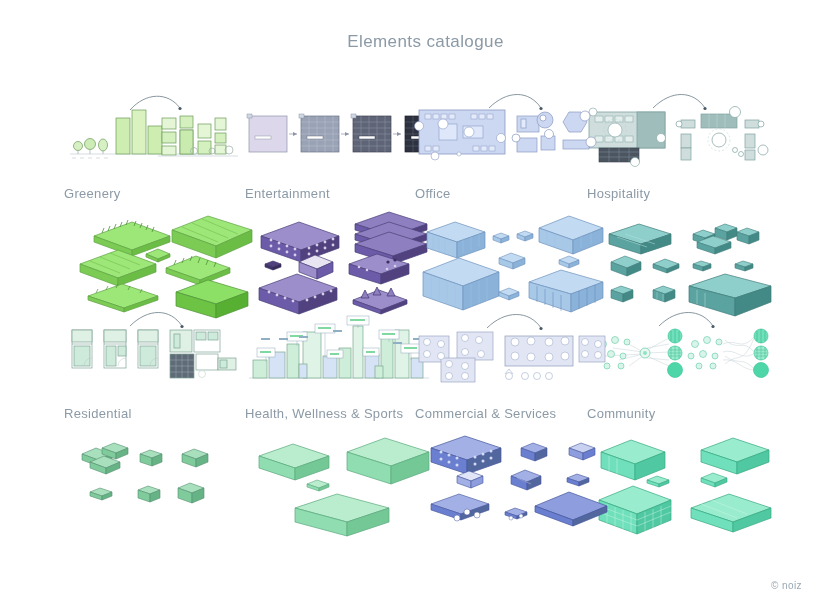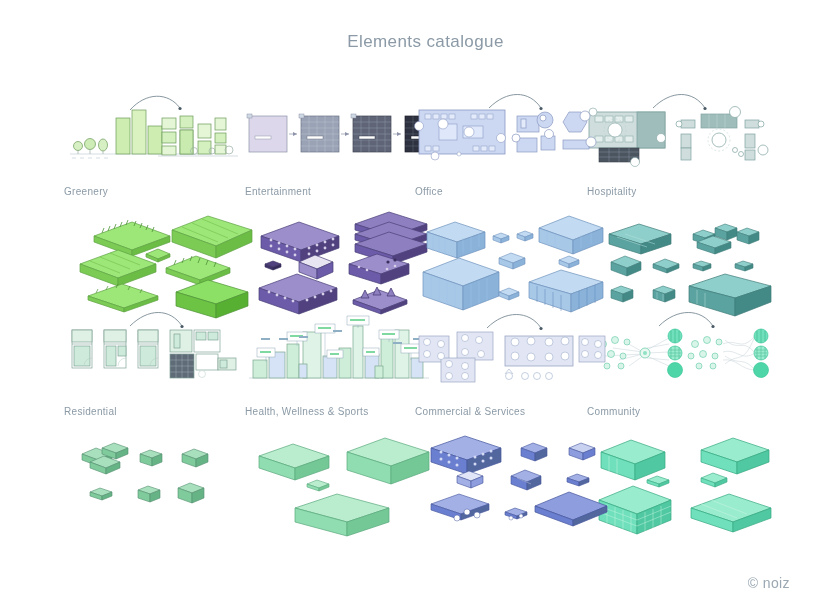--- a/index.html
+++ b/index.html
@@ -51,35 +51,35 @@
 
   .diagram {
     position: absolute;
     top: 0; left: 0;
     width: 196px;
     height: 80px;
   }
   .panel-label {
     position: absolute;
     top: 98px; left: 2px;
-    font-size: 10px;
+    font-size: 13px;
     color: #8b9aa6;
     letter-spacing: 0.3px;
     white-space: nowrap;
   }
   .elements {
     position: absolute;
     top: 118px; left: 0;
     width: 200px;
     height: 110px;
   }
   #credit {
     position: absolute;
-    right: 28px; bottom: 22px;
-    font-size: 14px;
+    right: 16px; bottom: 22px;
+    font-size: 10px;
     color: #9aa8b3;
     letter-spacing: 0.4px;
   }
   svg { display: block; overflow: visible; }
 </style>
 </head>
 <body>
 
 <div id="poster">
 

